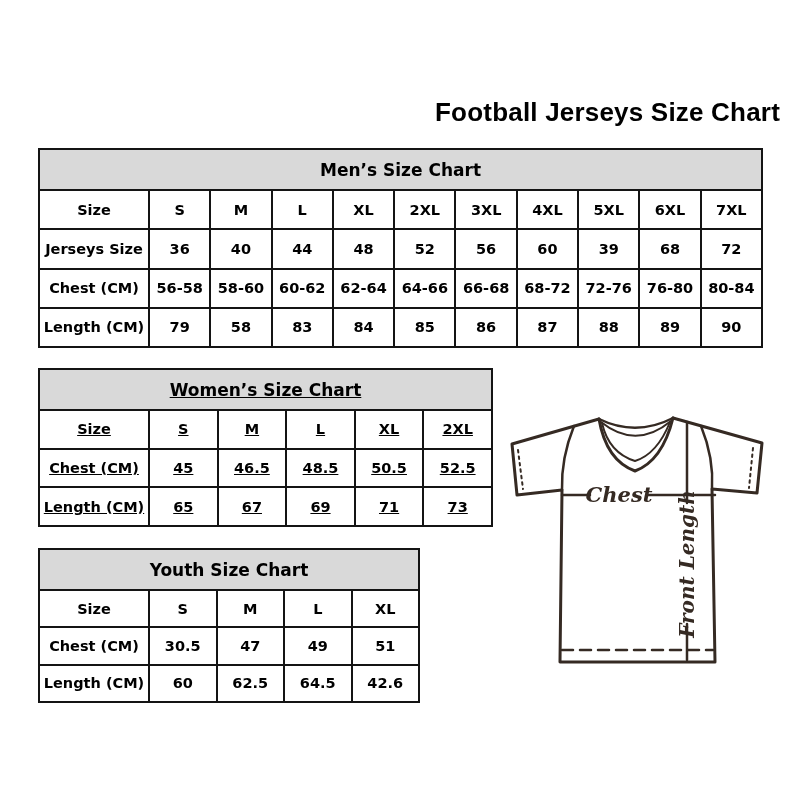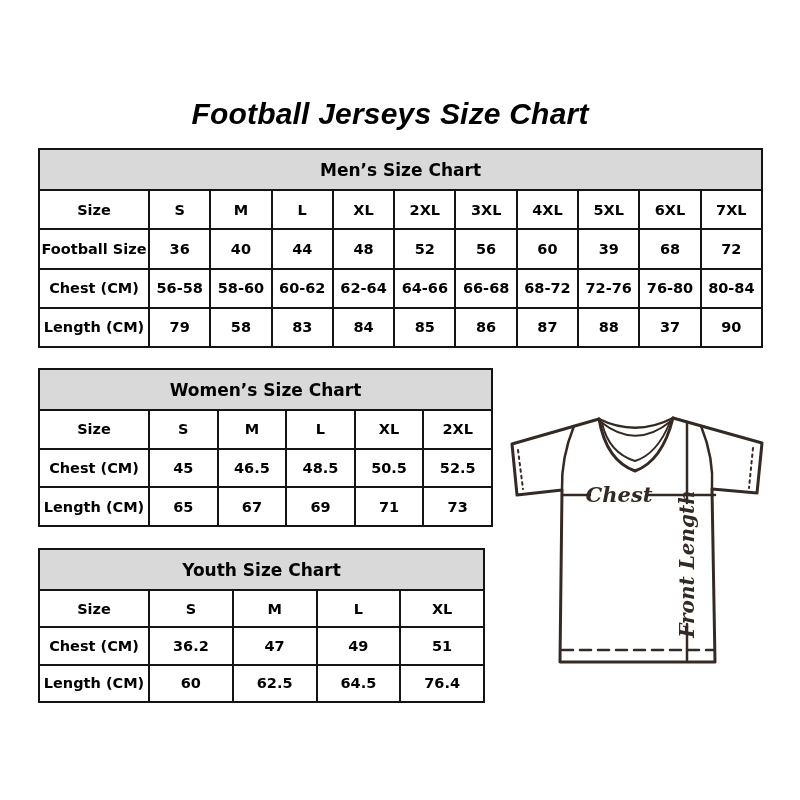--- a/index.html
+++ b/index.html
@@ -8,32 +8,31 @@
     --text-color:#000000;
     --jersey-line:#352a23;
   }
   *{margin:0;padding:0;box-sizing:border-box;}
   html,body{width:800px;height:800px;background:#ffffff;overflow:hidden;}
   body{position:relative;font-family:"Liberation Sans",sans-serif;color:var(--text-color);}
 
   .page-title{
     position:absolute;
     top:97px;left:0;width:780px;
-    text-align:center;
+    text-align:right;
     font-family:"Liberation Sans",sans-serif;
-    font-size:30px;
+    font-size:26px;
     font-weight:bold;
     letter-spacing:0.2px;
-    font-style:italic;
   }
 
   .size-table{position:absolute;}
   .size-table.mens{left:38px;top:148px;width:725px;height:200px;}
-  .size-table.womens{left:38px;top:368px;width:455px;height:159px;}
-  .size-table.youth{left:38px;top:548px;width:447px;height:155px;}
+  .size-table.womens{left:38px;top:368px;width:455px;height:159px;text-decoration:underline;}
+  .size-table.youth{left:38px;top:548px;width:382px;height:155px;}
 
   table{
     border-collapse:collapse;
     table-layout:fixed;
     width:100%;height:100%;
     font-family:"DejaVu Sans","Liberation Sans",sans-serif;
     font-weight:bold;
     color:var(--text-color);
   }
   th,td{
@@ -93,21 +92,21 @@
           <td>L</td>
           <td>XL</td>
           <td>2XL</td>
           <td>3XL</td>
           <td>4XL</td>
           <td>5XL</td>
           <td>6XL</td>
           <td>7XL</td>
         </tr>
         <tr>
-          <td>Football Size</td>
+          <td>Jerseys Size</td>
           <td>36</td>
           <td>40</td>
           <td>44</td>
           <td>48</td>
           <td>52</td>
           <td>56</td>
           <td>60</td>
           <td>39</td>
           <td>68</td>
           <td>72</td>
@@ -128,21 +127,21 @@
         <tr>
           <td>Length (CM)</td>
           <td>79</td>
           <td>58</td>
           <td>83</td>
           <td>84</td>
           <td>85</td>
           <td>86</td>
           <td>87</td>
           <td>88</td>
-          <td>37</td>
+          <td>89</td>
           <td>90</td>
         </tr>
       </tbody>
     </table>
 </div>
 
 <div class="size-table womens">
   <table>
       <colgroup>
         <col style="width:110px">
@@ -199,31 +198,31 @@
         </tr>
         <tr>
           <td>Size</td>
           <td>S</td>
           <td>M</td>
           <td>L</td>
           <td>XL</td>
         </tr>
         <tr>
           <td>Chest (CM)</td>
-          <td>36.2</td>
+          <td>30.5</td>
           <td>47</td>
           <td>49</td>
           <td>51</td>
         </tr>
         <tr>
           <td>Length (CM)</td>
           <td>60</td>
           <td>62.5</td>
           <td>64.5</td>
-          <td>76.4</td>
+          <td>42.6</td>
         </tr>
       </tbody>
     </table>
 </div>
 
 <div class="jersey-diagram">
   <svg viewBox="0 0 265 262">
     <g fill="none" stroke="#352a23" stroke-linejoin="round" stroke-linecap="round">
 
       <path stroke-width="3" d="M 94,13 L 7,38 L 12,89 L 57,84 L 55,256 L 210,256 L 207,83 L 252,87 L 257,37 L 168,12"></path>

